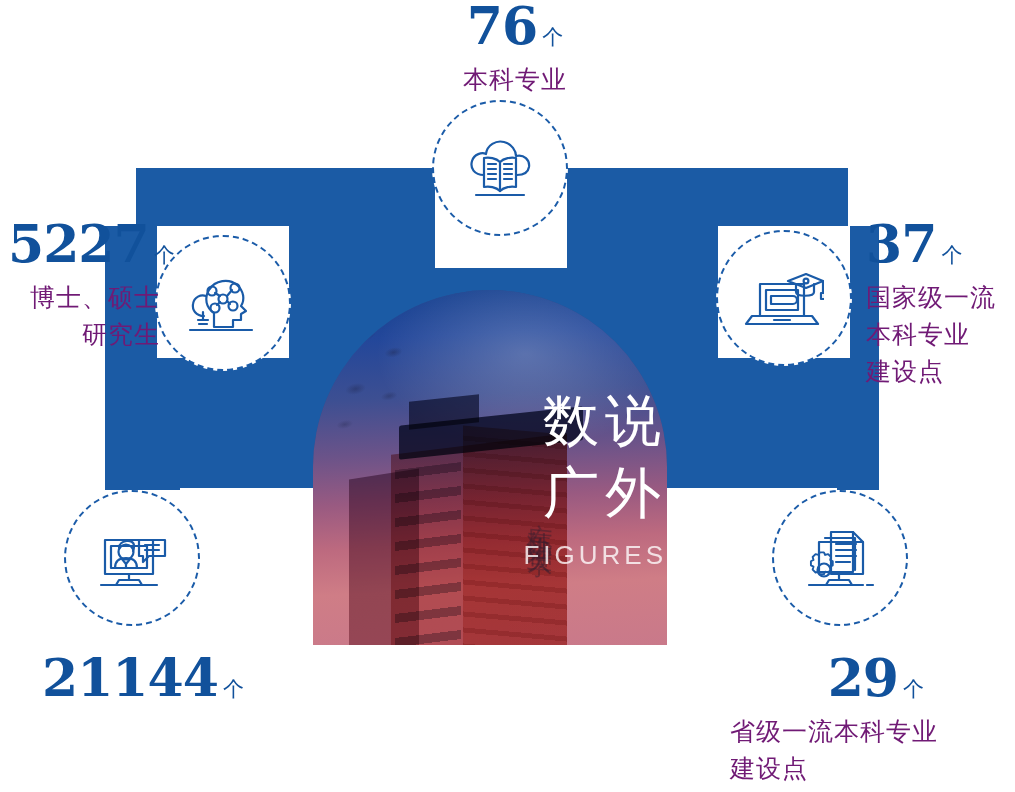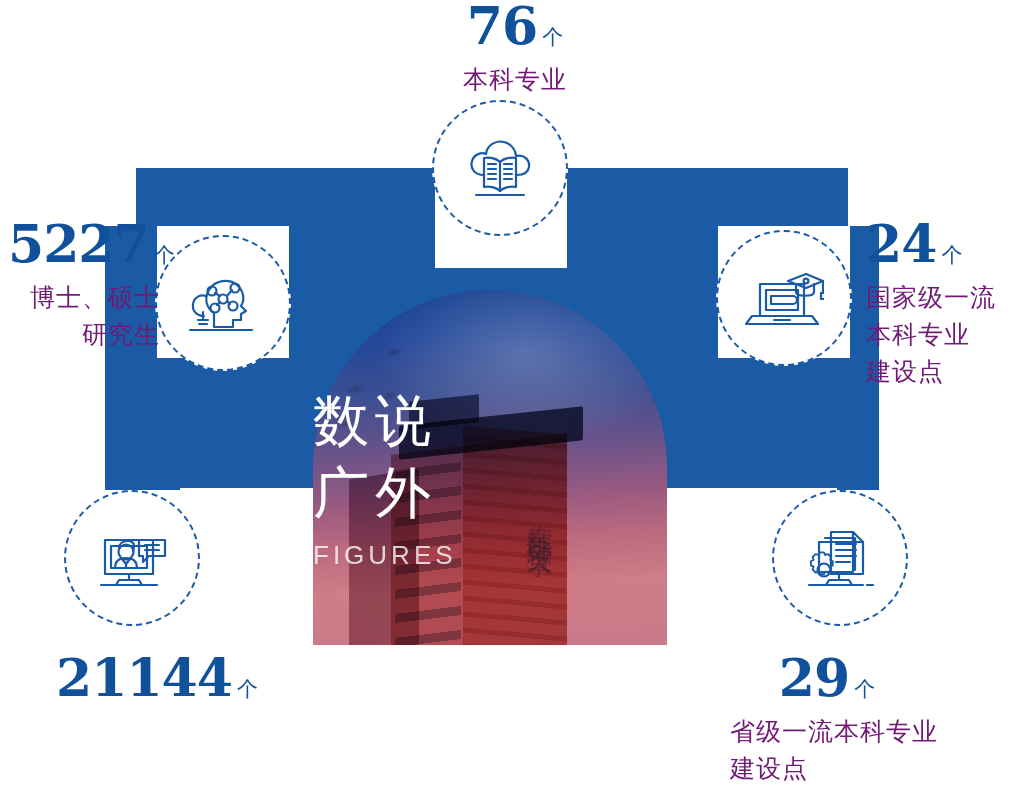--- a/index.html
+++ b/index.html
@@ -154,21 +154,21 @@
     transform: skewY(5deg);
     user-select: none;
   }
 
   
   #center-caption {
     position: absolute;
     left: 313px;
     top: 385px;
     width: 354px;
-    text-align: left;
+    text-align: right;
     color: #ffffff;
     z-index: 6;
     pointer-events: none;
   }
   #center-caption .line {
     font-size: 56px;
     line-height: 72px;
     letter-spacing: 6px;
     font-weight: 400;
   }
@@ -234,24 +234,24 @@
   }
 
   #stat-top    { left: 420px; top: 0px;   text-align: center; width: 190px; }
   #stat-top .desc { text-align: center; }
 
   #stat-left   { left: -26px; top: 218px; width: 186px; text-align: right; }
   #stat-left .num-row { text-align: left; padding-left: 34px; }
 
   #stat-right  { left: 866px; top: 218px; width: 200px; text-align: left; }
 
-  #stat-bleft  { left: 42px;  top: 652px; width: 230px; text-align: center; }
+  #stat-bleft  { left: 42px;  top: 652px; width: 230px; }
 
   #stat-bright { left: 730px; top: 652px; width: 250px; text-align: left; }
-  #stat-bright .num-row { text-align: center; padding-right: 56px; }
+  #stat-bright .num-row { text-align: right; padding-right: 56px; }
 </style>
 </head>
 <body>
 
 <div id="stage">
 
   <div class="blue-block" id="blue-top-bar"></div>
   <div class="blue-block" id="blue-main-bar"></div>
 
   <div class="notch" id="notch-top"></div>
@@ -377,21 +377,21 @@
   <div class="stat" id="stat-left">
     <div class="num-row">
       <span class="num">5227</span><span class="unit">个</span>
     </div>
     <div class="desc">博士、硕士
 研究生</div>
   </div>
 
   <div class="stat" id="stat-right">
     <div class="num-row">
-      <span class="num">24</span><span class="unit">个</span>
+      <span class="num">37</span><span class="unit">个</span>
     </div>
     <div class="desc">国家级一流
 本科专业
 建设点</div>
   </div>
 
   <div class="stat" id="stat-bleft">
     <div class="num-row">
       <span class="num">21144</span><span class="unit">个</span>
     </div>

